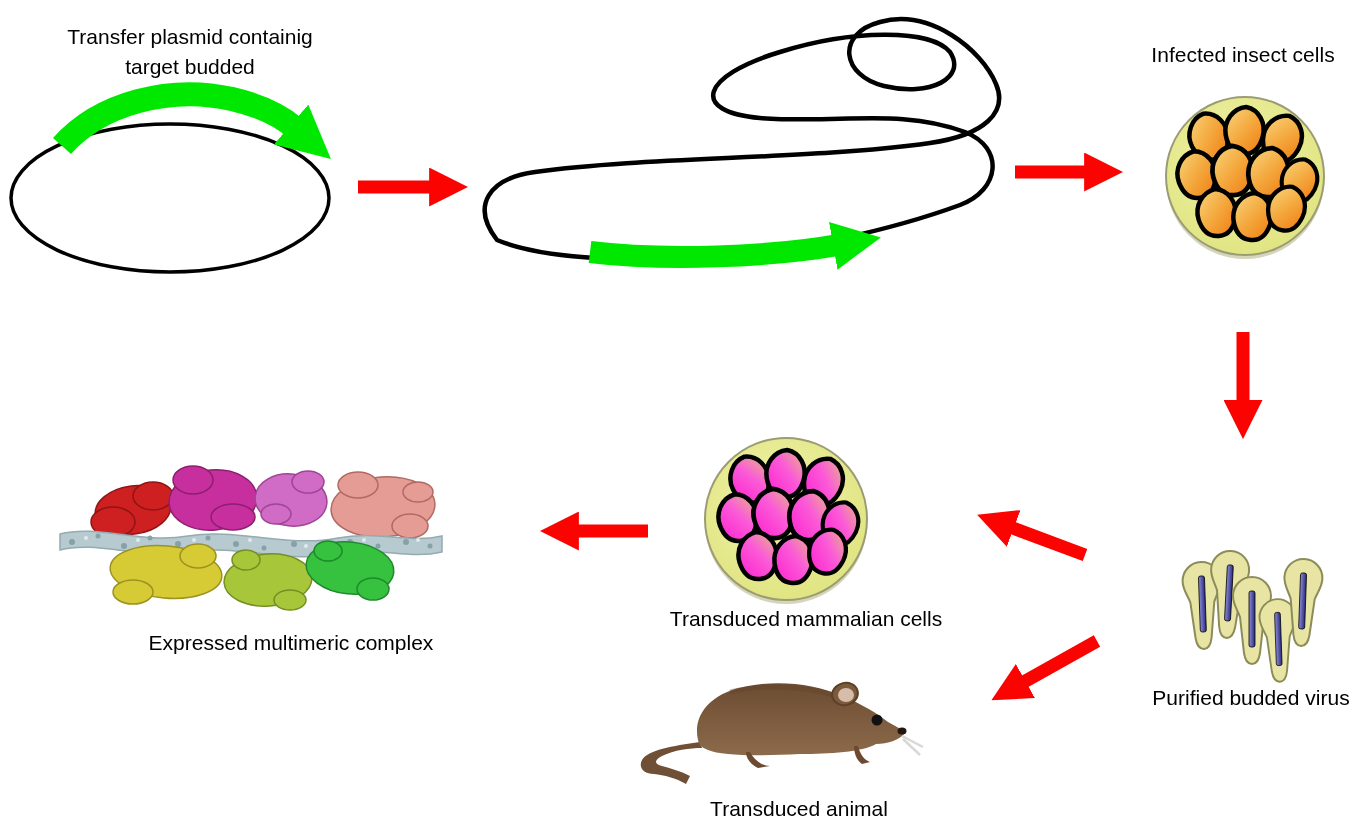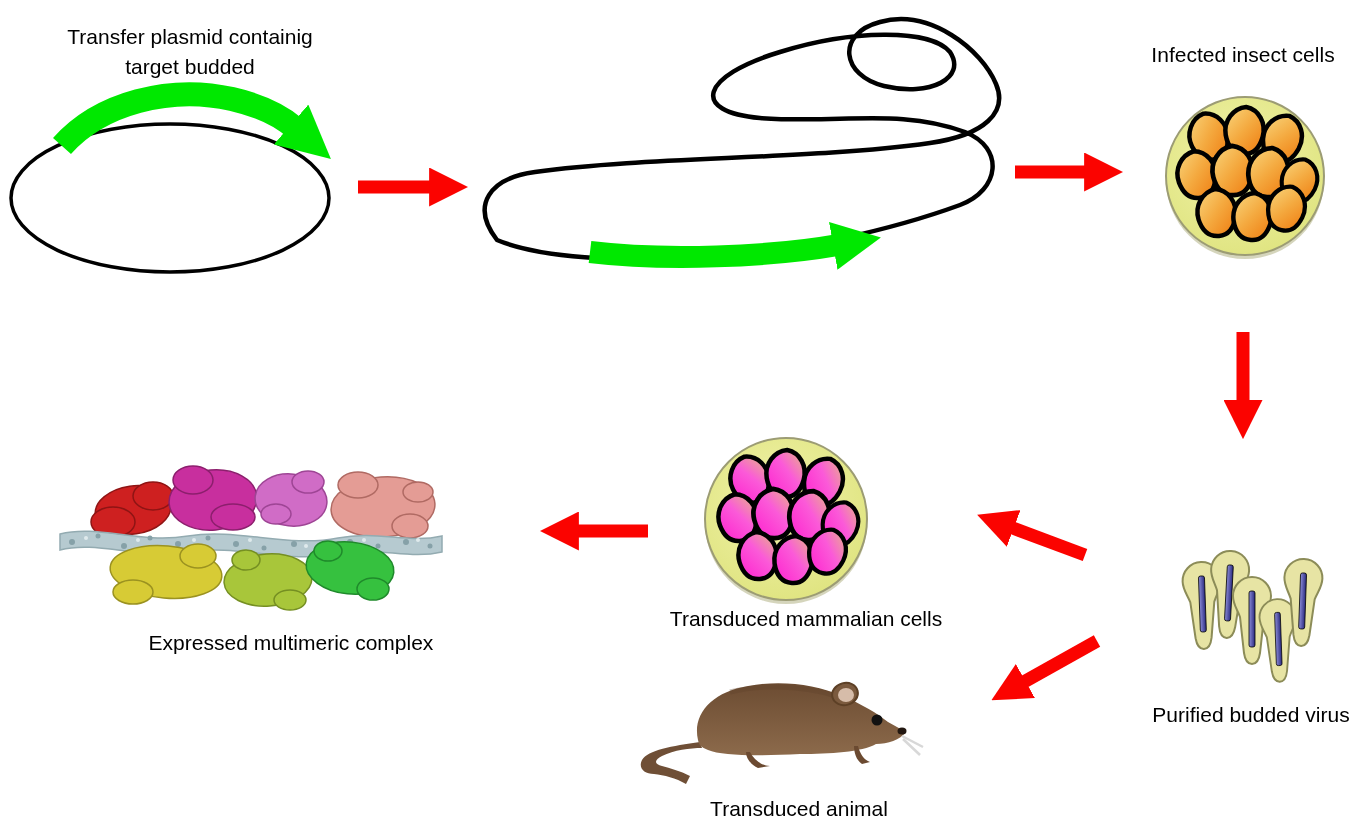--- a/index.html
+++ b/index.html
@@ -211,21 +211,21 @@
   </svg>
 
   <div class="label" style="left:190px;top:22px;">
     <span>Transfer plasmid containig</span>
     <span>target budded</span>
   </div>
 
 
   <div class="label" style="left:1243px;top:40px;">Infected insect cells</div>
 
-  <div class="label" style="left:1251px;top:700px;">Purified budded virus</div>
+  <div class="label" style="left:1251px;top:683px;">Purified budded virus</div>
 
   <div class="label" style="left:806px;top:604px;">Transduced mammalian cells</div>
 
   <div class="label" style="left:799px;top:794px;">Transduced animal</div>
 
   <div class="label" style="left:243px;top:628px;margin-left:48px;">Expressed multimeric complex</div>
 
 </div>
 
 </body></html>

